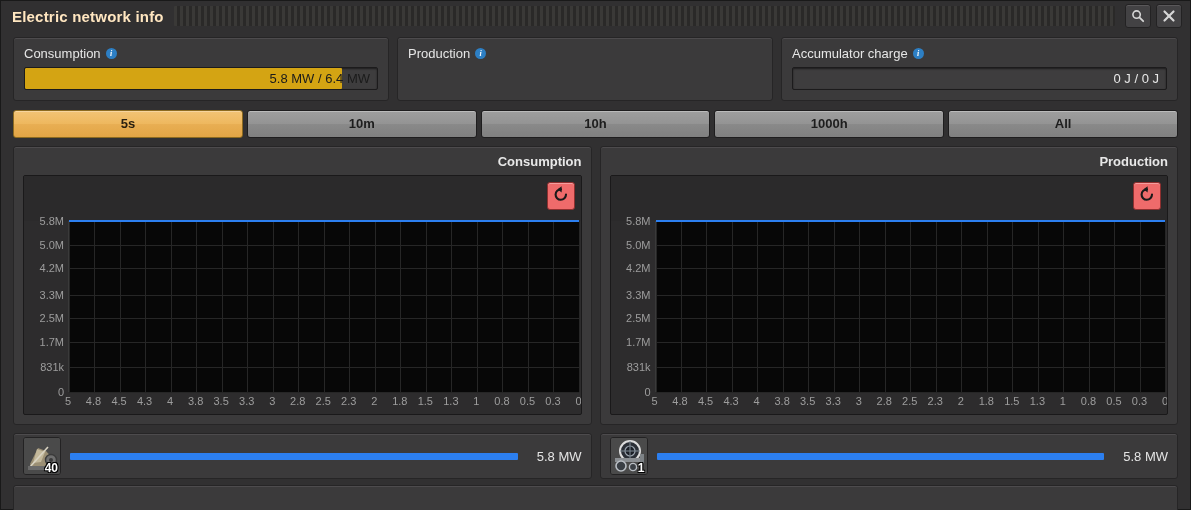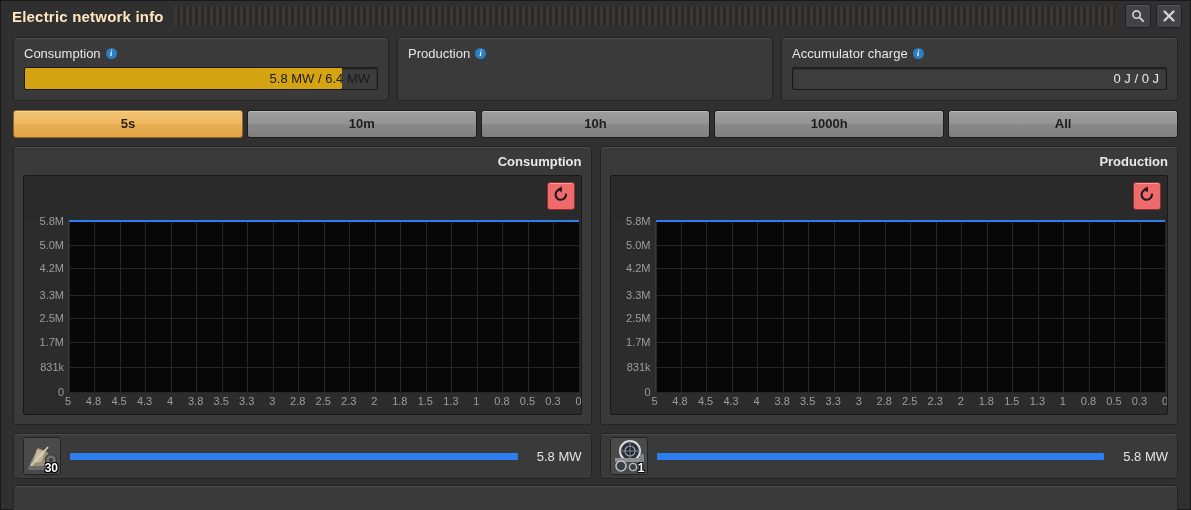--- a/index.html
+++ b/index.html
@@ -551,21 +551,21 @@
       <div class="item-icon">
         <svg width="36" height="36" viewBox="0 0 36 36">
           <rect x="0" y="0" width="36" height="36" fill="#4a4a4a"></rect>
           <path d="M6 26 L14 10 L22 13 L30 22 L28 28 L8 30 Z" fill="#9b8f74"></path>
           <path d="M13 11 L21 14 L17 24 L9 25 Z" fill="#c3b89b"></path>
           <circle cx="27" cy="22" r="5.5" fill="#6f6f6f" stroke="#3b3b3b" stroke-width="1.4"></circle>
           <circle cx="27" cy="22" r="2" fill="#3b3b3b"></circle>
           <line x1="5" y1="30" x2="24" y2="9" stroke="#d9d3c2" stroke-width="1.6"></line>
           <rect x="4" y="28" width="26" height="4" fill="#6a6a6a"></rect>
         </svg>
-        <span class="item-count">30</span>
+        <span class="item-count">40</span>
       </div>
       <div class="legend-bar-wrap">
         <div class="legend-bar" id="cons-bar" style="width: 100%; background: rgb(44, 127, 240);"></div>
       </div>
       <div class="legend-value">5.8 MW</div>
     </div>
 
     <div class="panel legend-card">
       <div class="item-icon">
         <svg width="36" height="36" viewBox="0 0 36 36">

